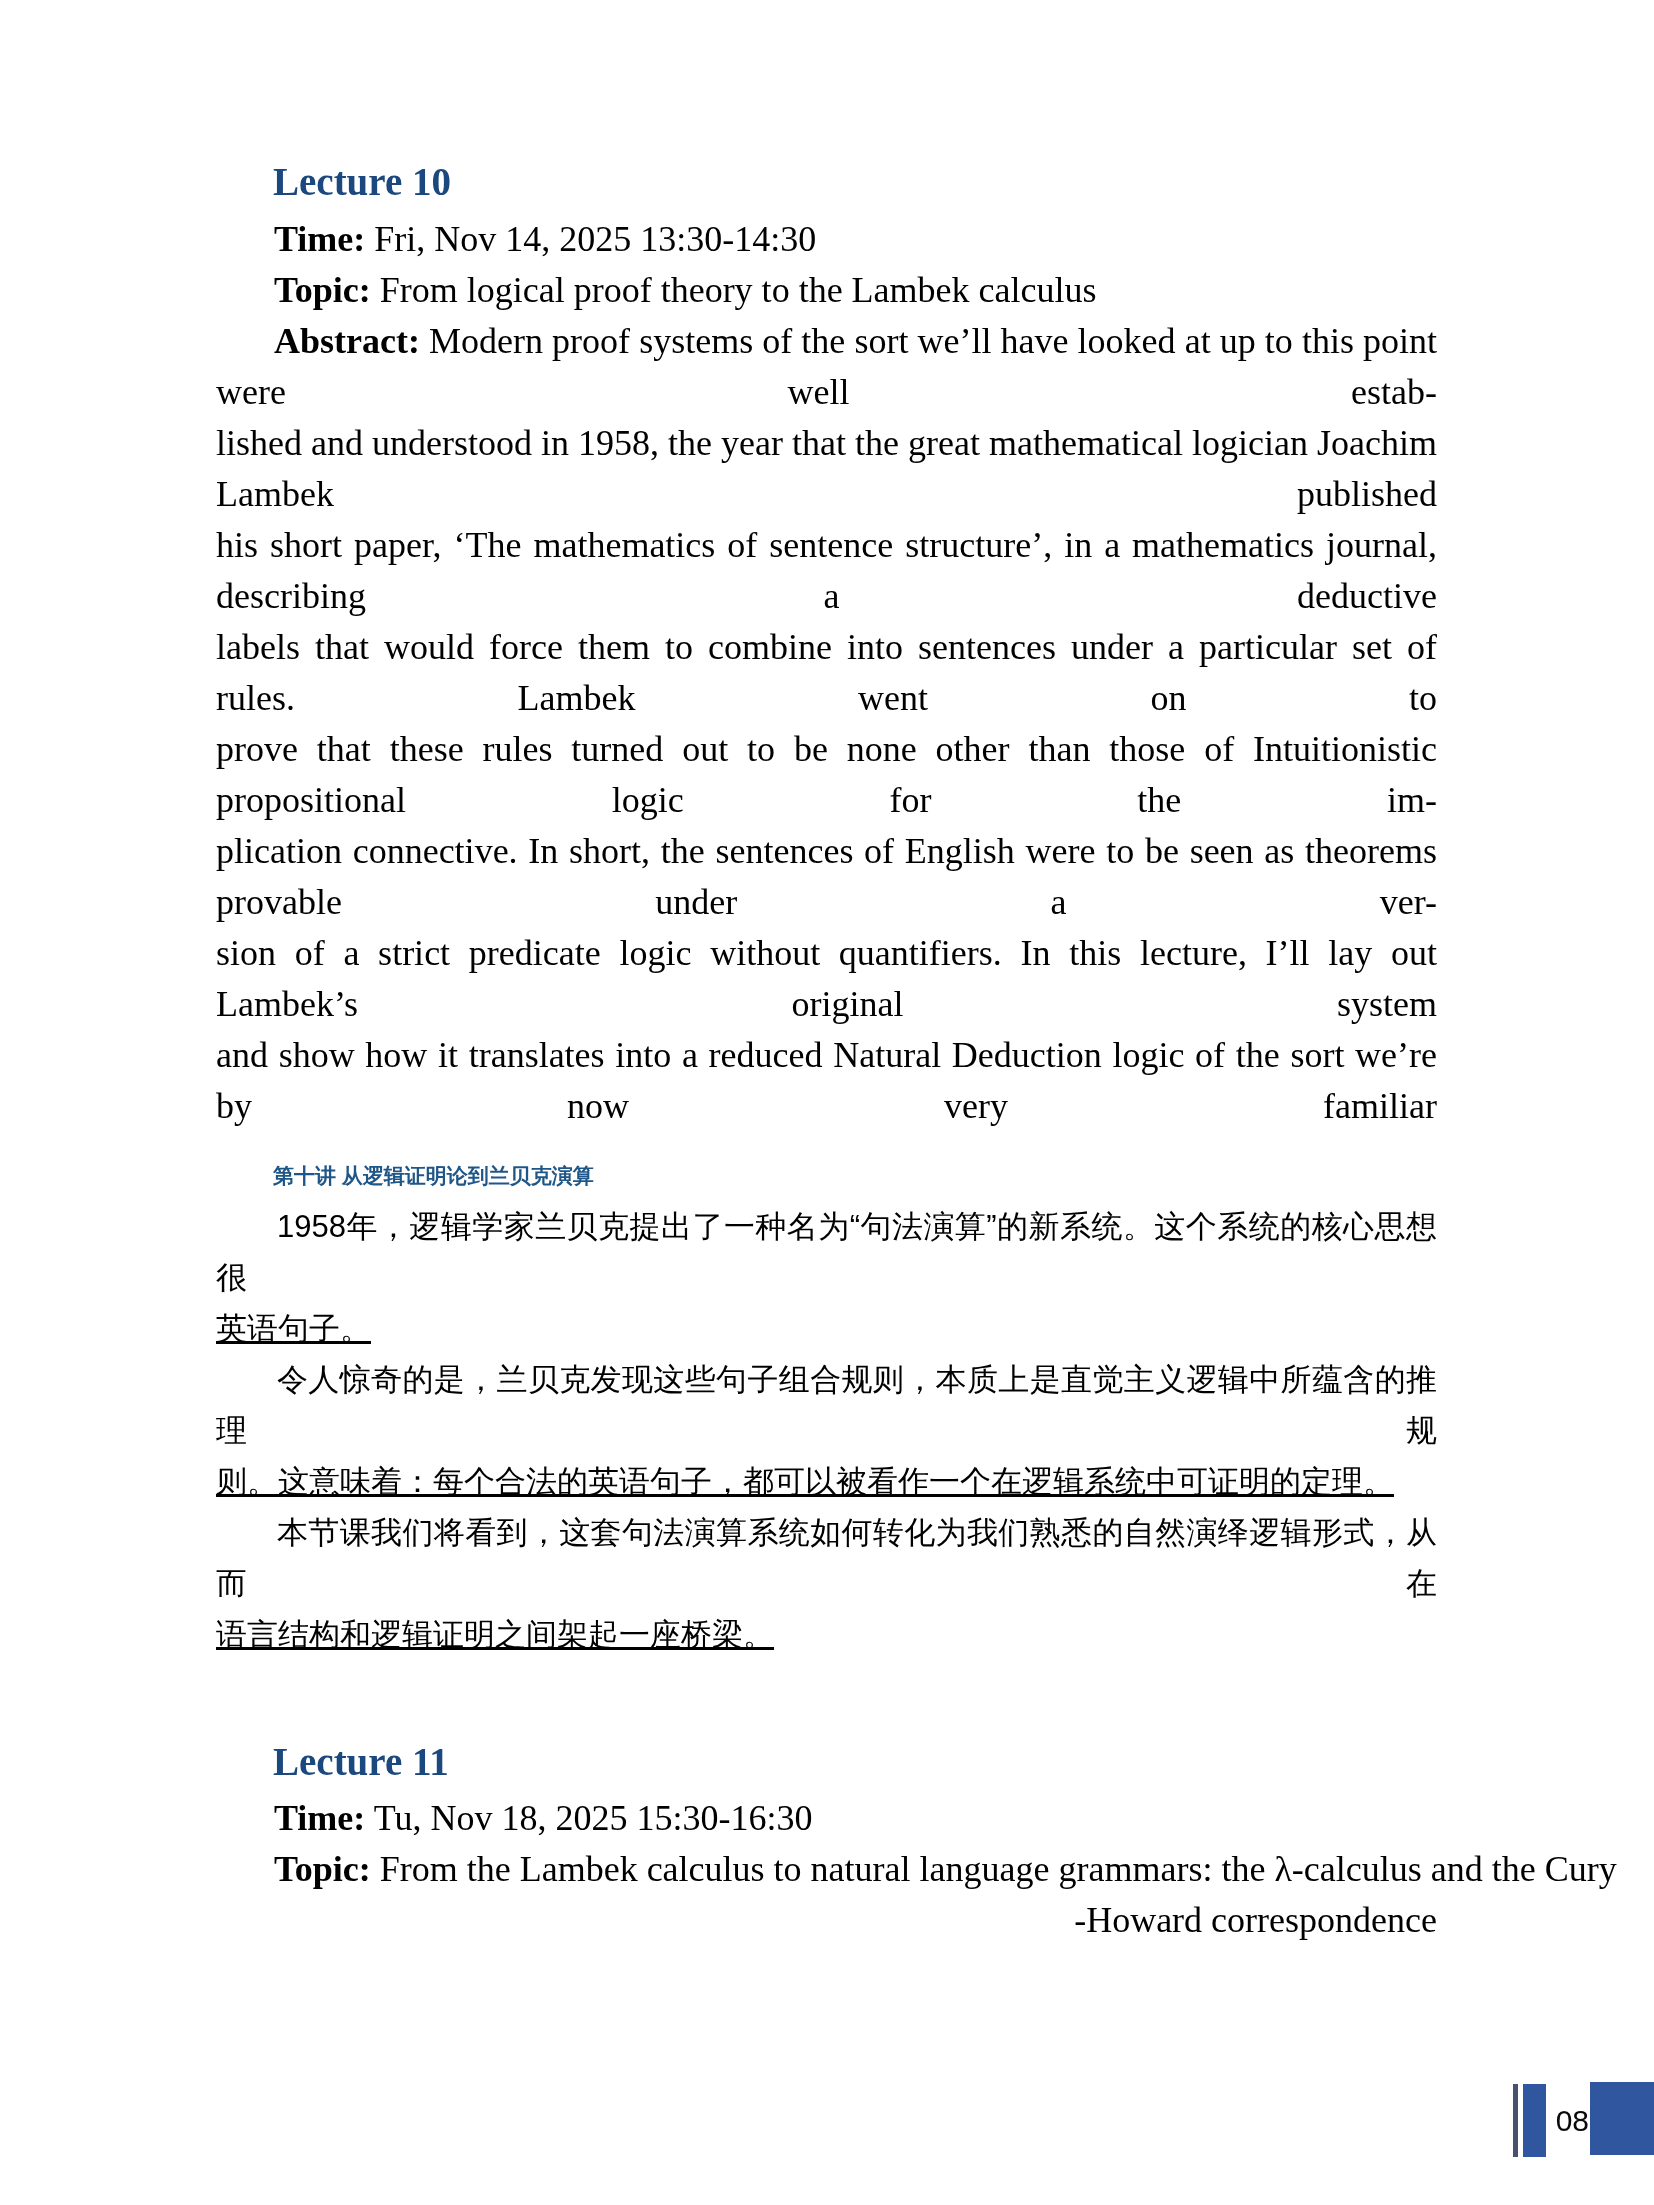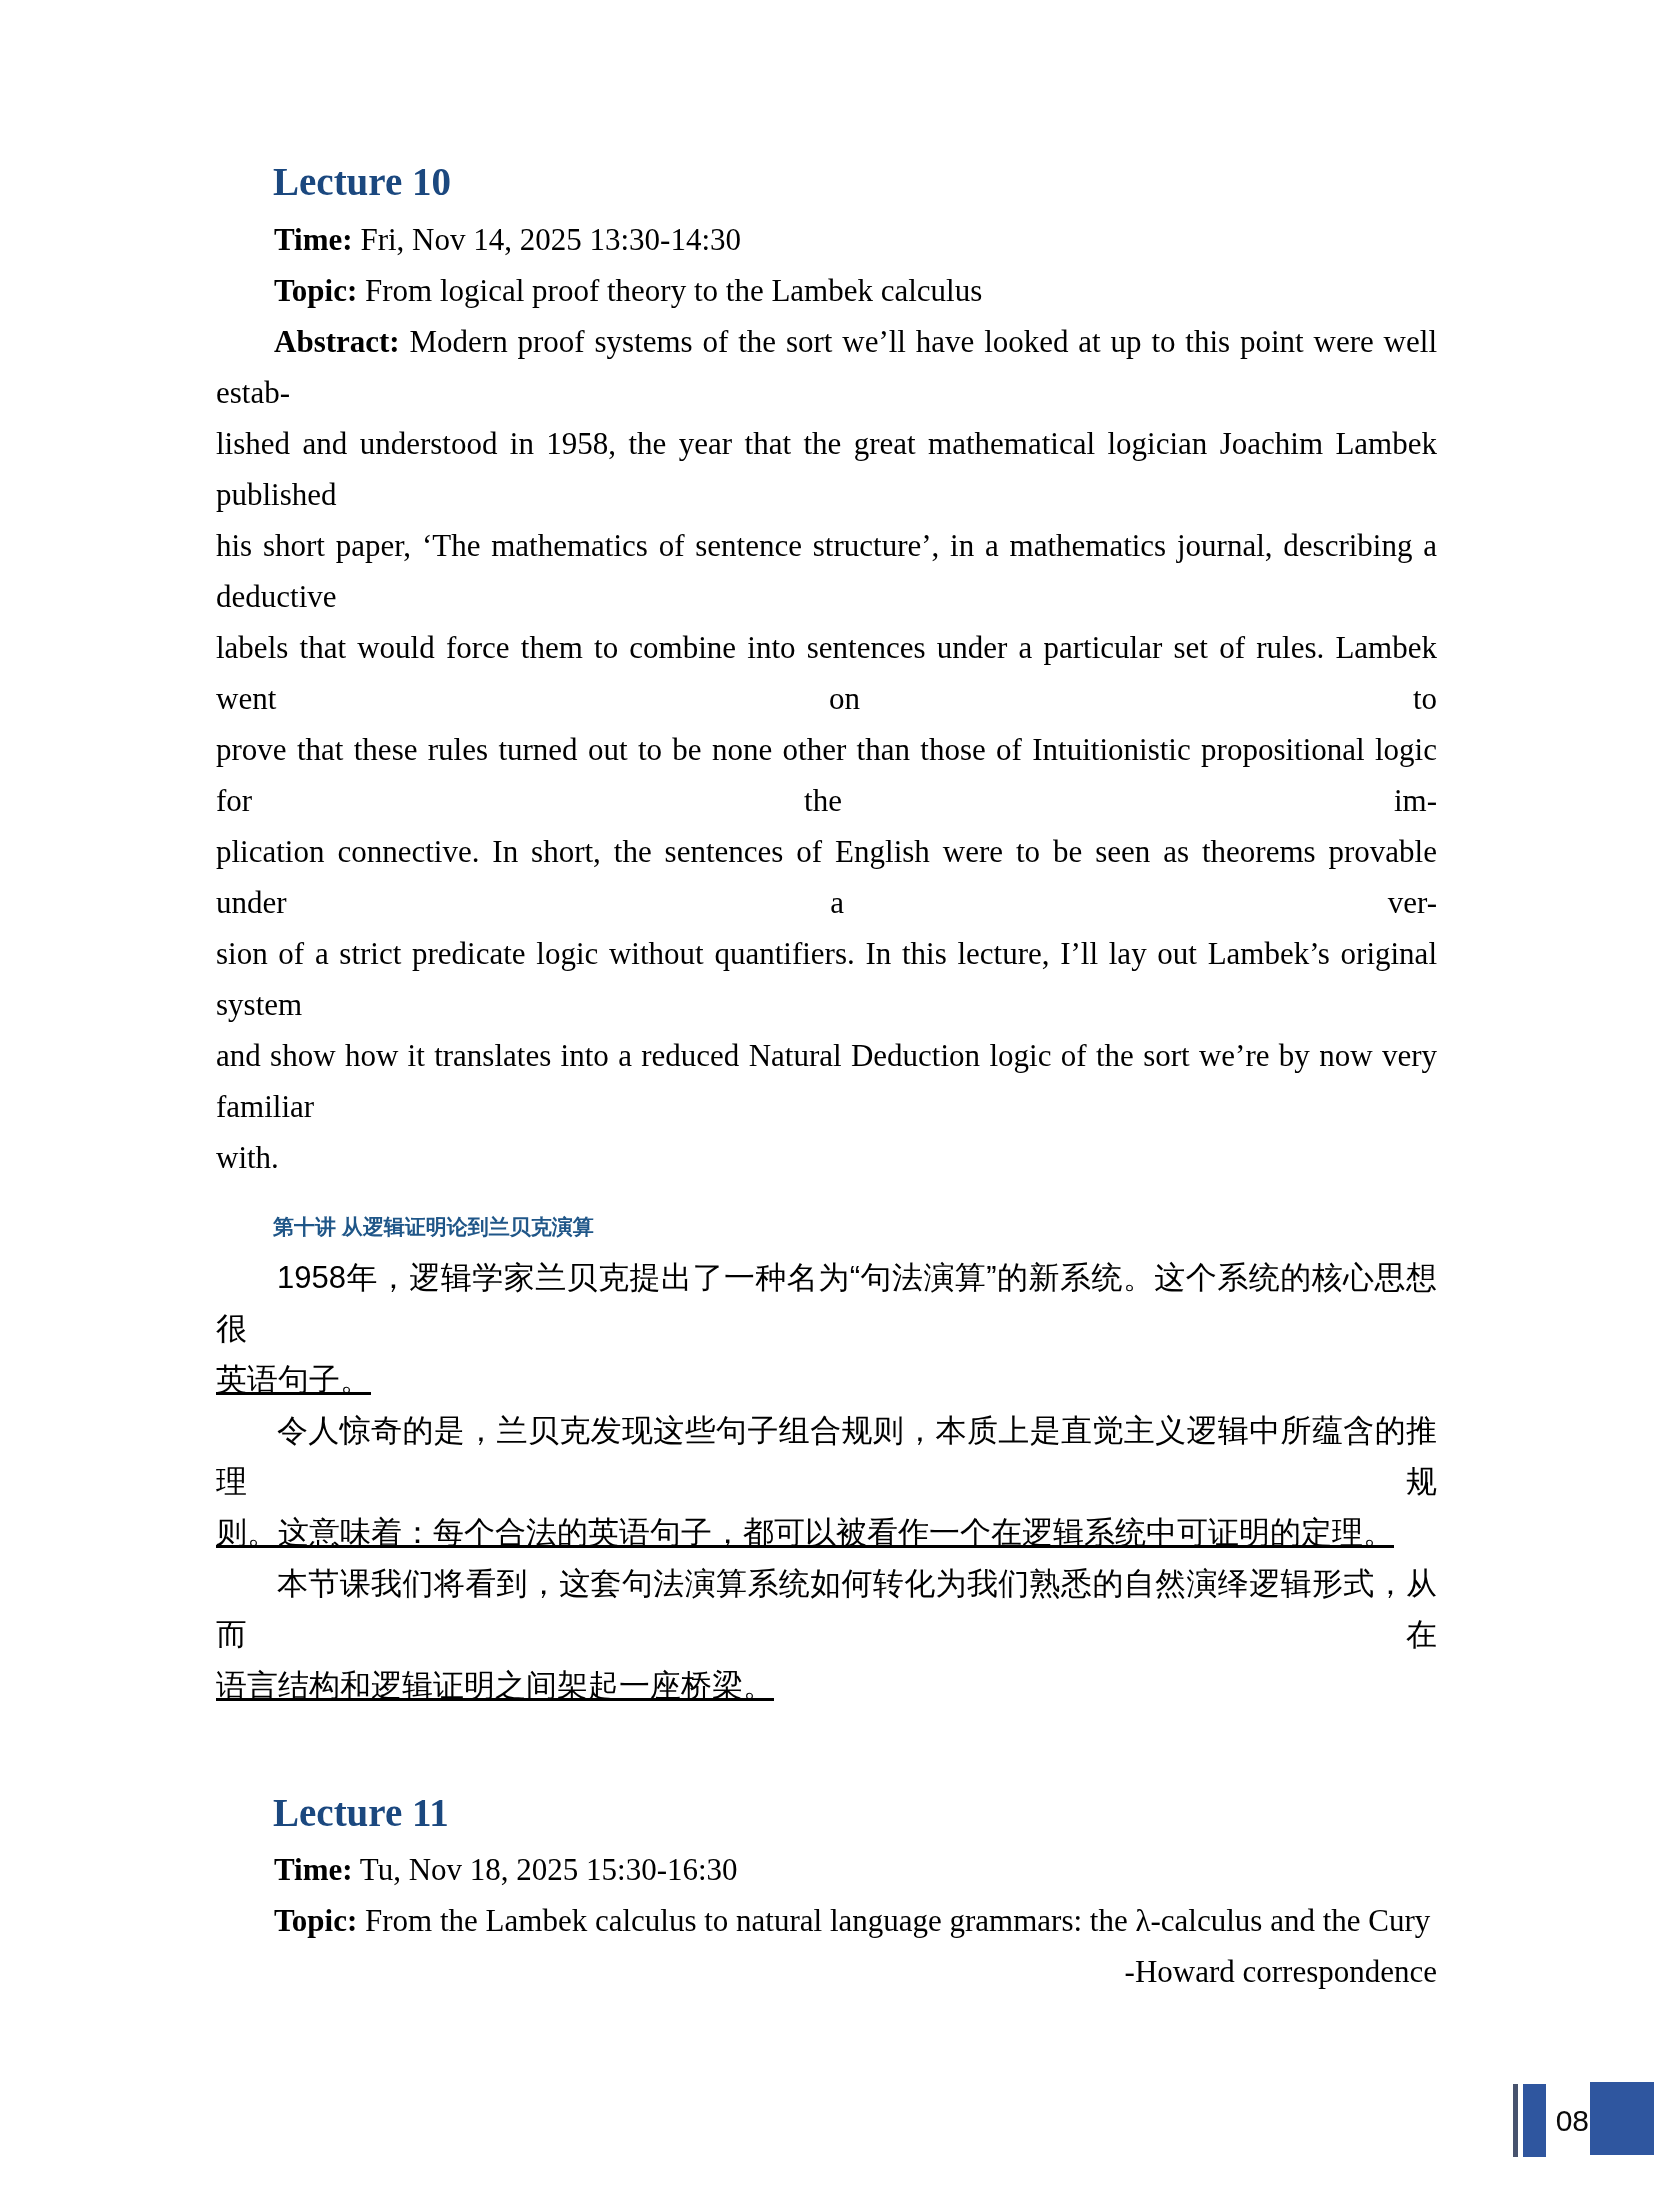--- a/index.html
+++ b/index.html
@@ -23,21 +23,21 @@
     font-size:39px;
     line-height:45px;
     margin:0 0 0 57px;
     color:var(--lecture-heading, #1b487f);
   }
   .lec-heading.first-heading { margin-top:159px; }
   .lec-heading.second-heading { margin-top:79px; }
   .info-block { margin-top:9.7px; }
   
   .line, .info-line, .cont-line {
-    font-size:31px;
+    font-size:36px;
     line-height:51px;
   }
   .info-line { text-indent:58px; white-space:nowrap; }
   .cont-line { text-align:right; }
   .en .line { text-align:justify; text-align-last:justify; }
   .en .line.first { text-indent:58px; }
   .en .line.last { text-align-last:left; }
   b { font-weight:bold; }
   
   .zh, .zh-heading {
@@ -100,21 +100,20 @@
     <div class="en">
       <div class="line first"><b>Abstract:</b><span> Modern proof systems of the sort we’ll have looked at up to this point were well estab-</span></div>
       <div>
           <div class="line">lished and understood in 1958, the year that the great mathematical logician Joachim Lambek published</div>
           <div class="line">his short paper, ‘The mathematics of sentence structure’, in a mathematics journal, describing a deductive</div>
           <div class="line">labels that would force them to combine into sentences under a particular set of rules. Lambek went on to</div>
           <div class="line">prove that these rules turned out to be none other than those of Intuitionistic propositional logic for the im-</div>
           <div class="line">plication connective. In short, the sentences of English were to be seen as theorems provable under a ver-</div>
           <div class="line">sion of a strict predicate logic without quantifiers. In this lecture, I’ll lay out Lambek’s original system</div>
           <div class="line">and show how it translates into a reduced Natural Deduction logic of the sort we’re by now very familiar</div>
-          <div class="line last">with.</div>
         </div>
     </div>
 
     <div class="zh-heading">第十讲 从逻辑证明论到兰贝克演算</div>
     <div class="zh">
         <div class="line first">1958年，逻辑学家兰贝克提出了一种名为“句法演算”的新系统。这个系统的核心思想很</div>
         <div class="line last">英语句子。</div>
       </div>
     <div class="zh">
         <div class="line first">令人惊奇的是，兰贝克发现这些句子组合规则，本质上是直觉主义逻辑中所蕴含的推理规</div>

